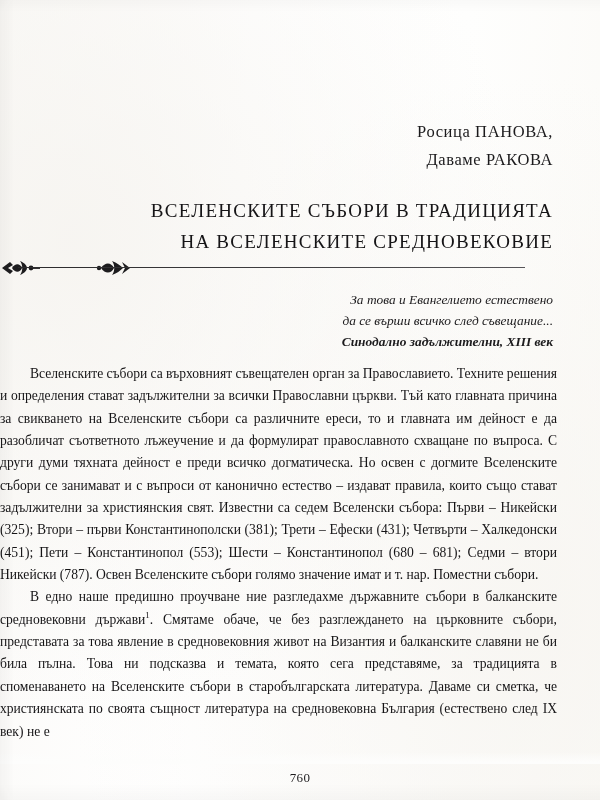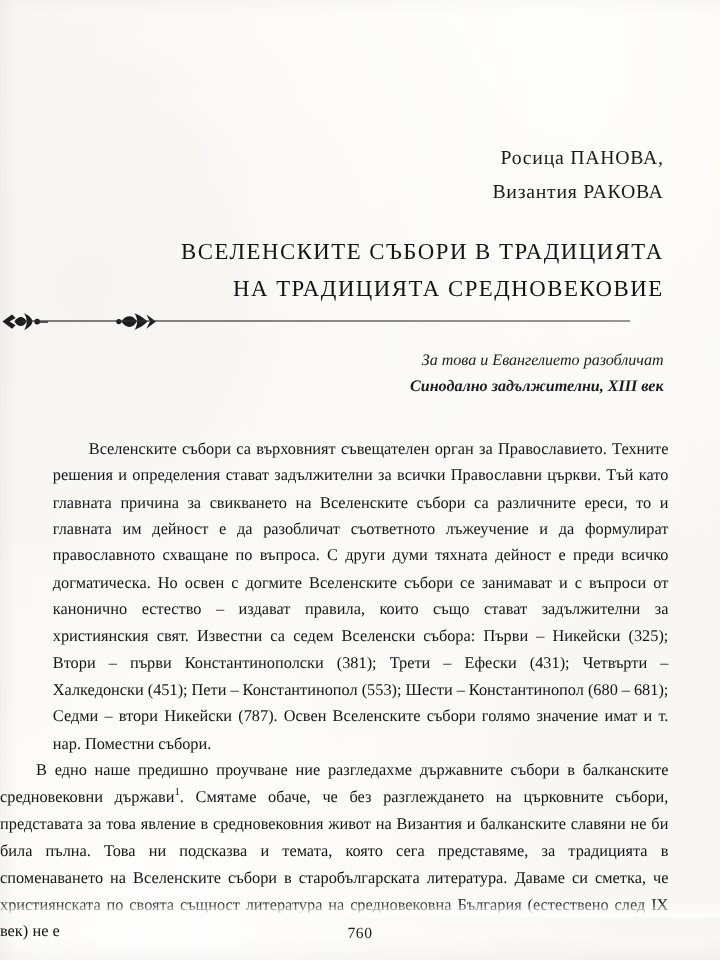--- a/index.html
+++ b/index.html
@@ -125,21 +125,21 @@
     color: #151416;
     text-align: justify;
   }
   .body-text p {
     margin: 0;
     text-indent: 30px;
     text-align: justify;
     text-justify: inter-word;
     hyphens: manual;
   }
-  .body-text p.tight-a { word-spacing: -0.15px; padding-left: 44px; }
+  .body-text p.tight-a { word-spacing: -0.15px; }
   .body-text p.tight-b { word-spacing: 0.1px; }
   .fn-ref {
     font-size: 9px;
     vertical-align: super;
     line-height: 0;
   }
 
   
   .folio {
     position: absolute;
@@ -163,26 +163,26 @@
     pointer-events: none;
   }
 </style>
 </head>
 <body>
 
 <div class="page">
 
   <div class="authors">
     <span class="author-line">Росица ПАНОВА,</span>
-    <span class="author-line">Византия РАКОВА</span>
+    <span class="author-line">Даваме РАКОВА</span>
   </div>
 
   <div class="title-block">
     <span class="title-line">ВСЕЛЕНСКИТЕ СЪБОРИ В ТРАДИЦИЯТА</span>
-    <span class="title-line">НА ТРАДИЦИЯТА СРЕДНОВЕКОВИЕ</span>
+    <span class="title-line">НА ВСЕЛЕНСКИТЕ СРЕДНОВЕКОВИЕ</span>
   </div>
 
   <div class="ornament-rule">
     <span class="fleuron f1">
       <svg viewBox="0 0 40 18" width="40" height="18" aria-hidden="true">
         <g fill="currentColor">
           <path d="M2 9 L10 3 L13 6 L8 9 L13 12 L10 15 Z"></path>
           <path d="M12 9 C15 4, 20 4, 22 9 C20 14, 15 14, 12 9 Z"></path>
           <path d="M20 2 C25 4, 27 7, 27 9 C27 11, 25 14, 20 16 C23 12, 23 6, 20 2 Z"></path>
           <circle cx="31" cy="9" r="2.4"></circle>
@@ -197,21 +197,22 @@
           <path d="M6 9 C10 3, 16 3, 19 9 C16 15, 10 15, 6 9 Z"></path>
           <path d="M17 2 C22 4, 25 6, 28 9 C25 12, 22 14, 17 16 C20 12, 20 6, 17 2 Z"></path>
           <path d="M27 3 L35 9 L27 15 L30 9 Z"></path>
         </g>
       </svg>
     </span>
     <span class="rule-line"></span>
   </div>
 
   <div class="epigraph">
-    <span class="epi-line">За това и Евангелието разобличат</span>
+    <span class="epi-line">За това и Евангелието естествено</span>
+    <span class="epi-line">да се върши всичко след съвещание...</span>
     <span class="epi-source">Синодално задължителни, XIII век</span>
   </div>
 
   <div class="body-text">
     <p class="tight-a">Вселенските събори са върховният съвещателен орган за Православието. Техните решения и определения стават задължителни за всички Православни църкви. Тъй като главната причина за свикването на Вселенските събори са различните ереси, то и главната им дейност е да разобличат съответното лъжеучение и да формулират православното схващане по въпроса. С други думи тяхната дейност е преди всичко догматическа. Но освен с догмите Вселенските събори се занимават и с въпроси от канонично естество – издават правила, които също стават задължителни за християнския свят. Известни са седем Вселенски събора: Първи – Никейски (325); Втори – първи Константинополски (381); Трети – Ефески (431); Четвърти – Халкедонски (451); Пети – Константинопол (553); Шести – Константинопол (680 – 681); Седми – втори Никейски (787). Освен Вселенските събори голямо значение имат и т. нар. Поместни събори.</p>
     <p class="tight-b"><span>В едно наше предишно проучване ние разгледахме държавните събори в балканските средновековни държави</span><span class="fn-ref">1</span><span>. Смятаме обаче, че без разглеждането на църковните събори, представата за това явление в средновековния живот на Византия и балканските славяни не би била пълна. Това ни подсказва и темата, която сега представяме, за традицията в споменаването на Вселенските събори  в старобългарската литература. Даваме си сметка, че християнската по своята същност литература на средновековна България (естествено след IX век) не е</span></p>
   </div>
 
   <div class="bottom-cut"></div>
 

